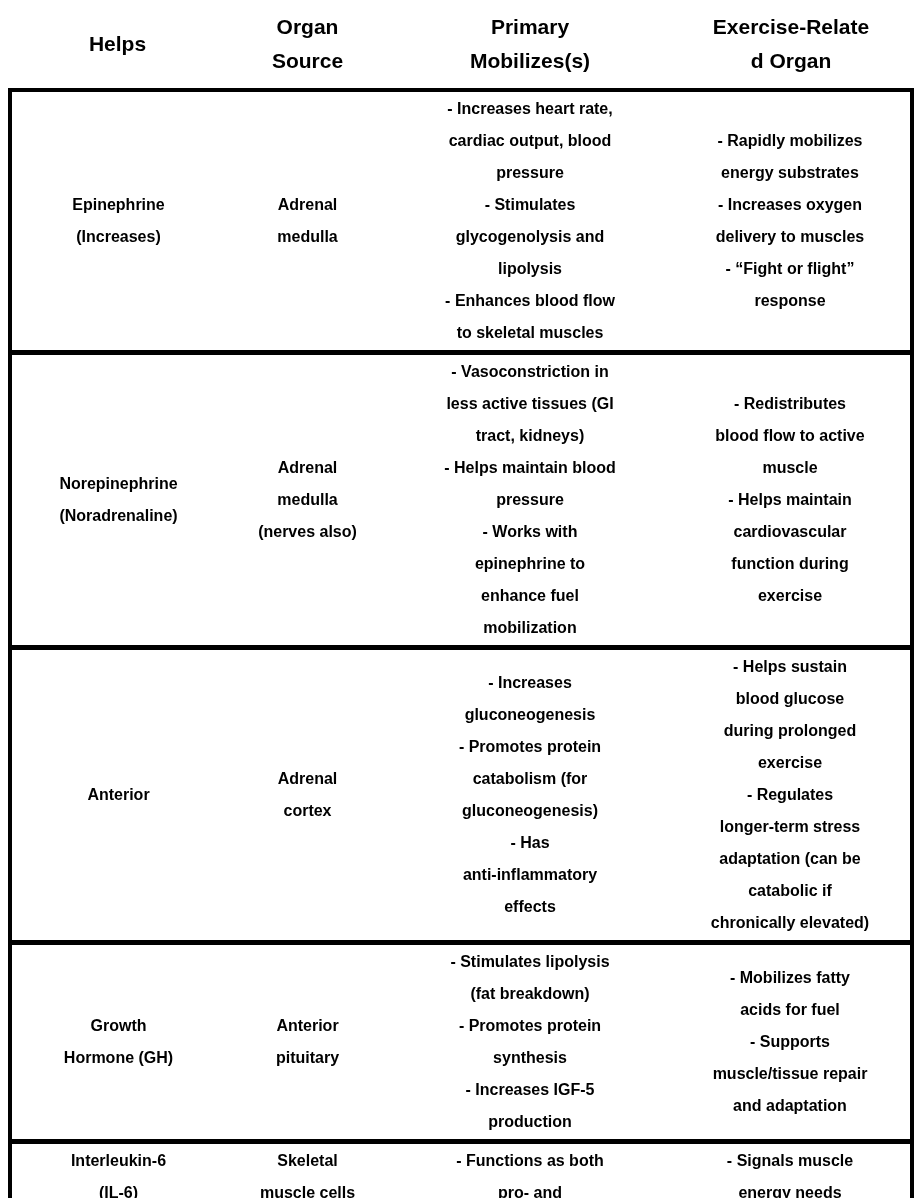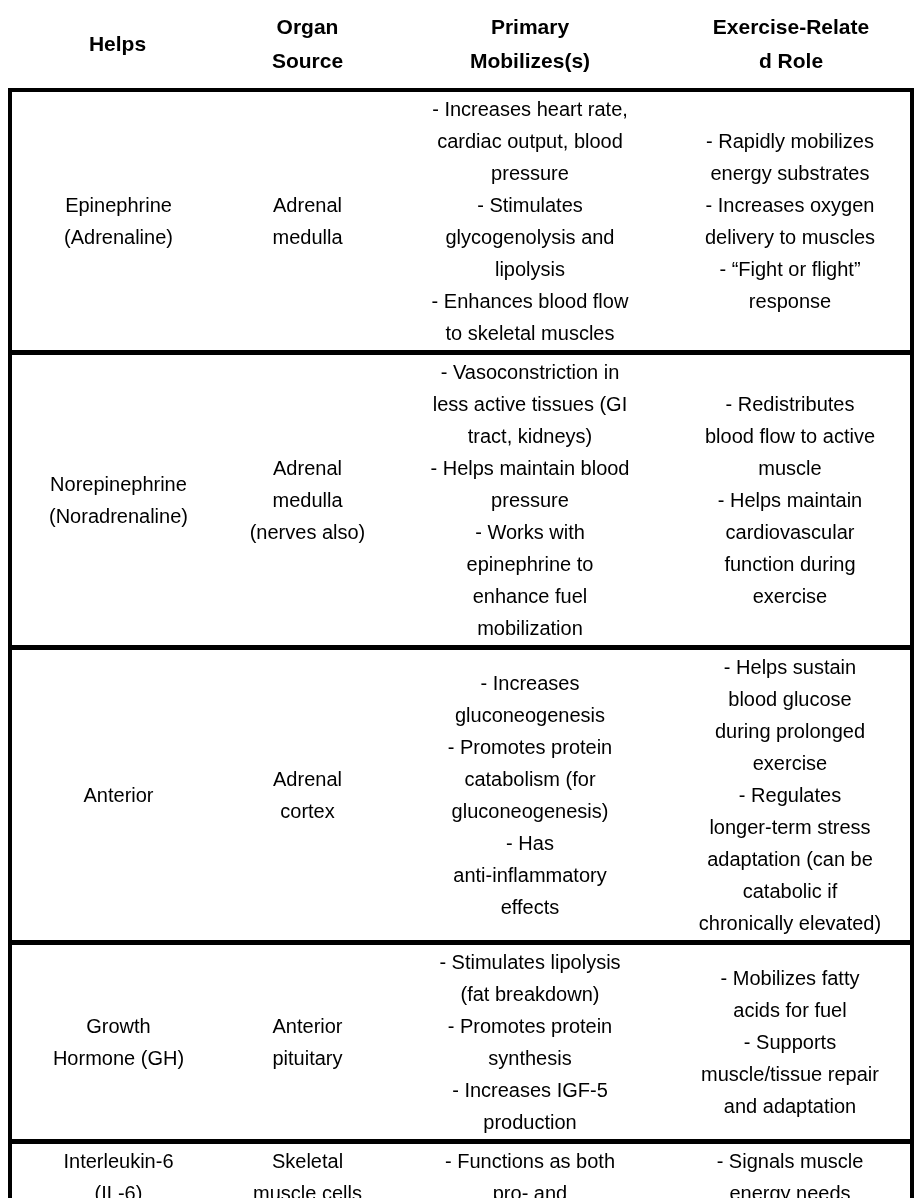--- a/index.html
+++ b/index.html
@@ -33,53 +33,54 @@
     padding: 0 4px;
     border: none;
   }
   tbody {
     border: 4px solid #000000;
   }
   tbody tr + tr {
     border-top: 5px solid #000000;
   }
   tbody td {
-    font-size: 20px;
+    font-size: 16px;
     line-height: 32px;
     white-space: pre-line;
     text-align: center;
     vertical-align: middle;
     padding: 1px 6px;
+    font-weight: bold;
   }
 </style>
 </head>
 <body>
 
 <table class="hormone-table">
   <colgroup>
     <col class="c1">
       <col class="c2">
       <col class="c3">
       <col class="c4">
   </colgroup>
   <thead>
     <tr>
       <th>Helps</th>
       <th>Organ
 Source</th>
       <th>Primary
 Mobilizes(s)</th>
       <th>Exercise-Relate
-d Role</th>
+d Organ</th>
     </tr>
   </thead>
   <tbody>
     <tr>
       <td>Epinephrine
-(Adrenaline)</td>
+(Increases)</td>
       <td>Adrenal
 medulla</td>
       <td>- Increases heart rate,
 cardiac output, blood
 pressure
 - Stimulates
 glycogenolysis and
 lipolysis
 - Enhances blood flow
 to skeletal muscles</td>

